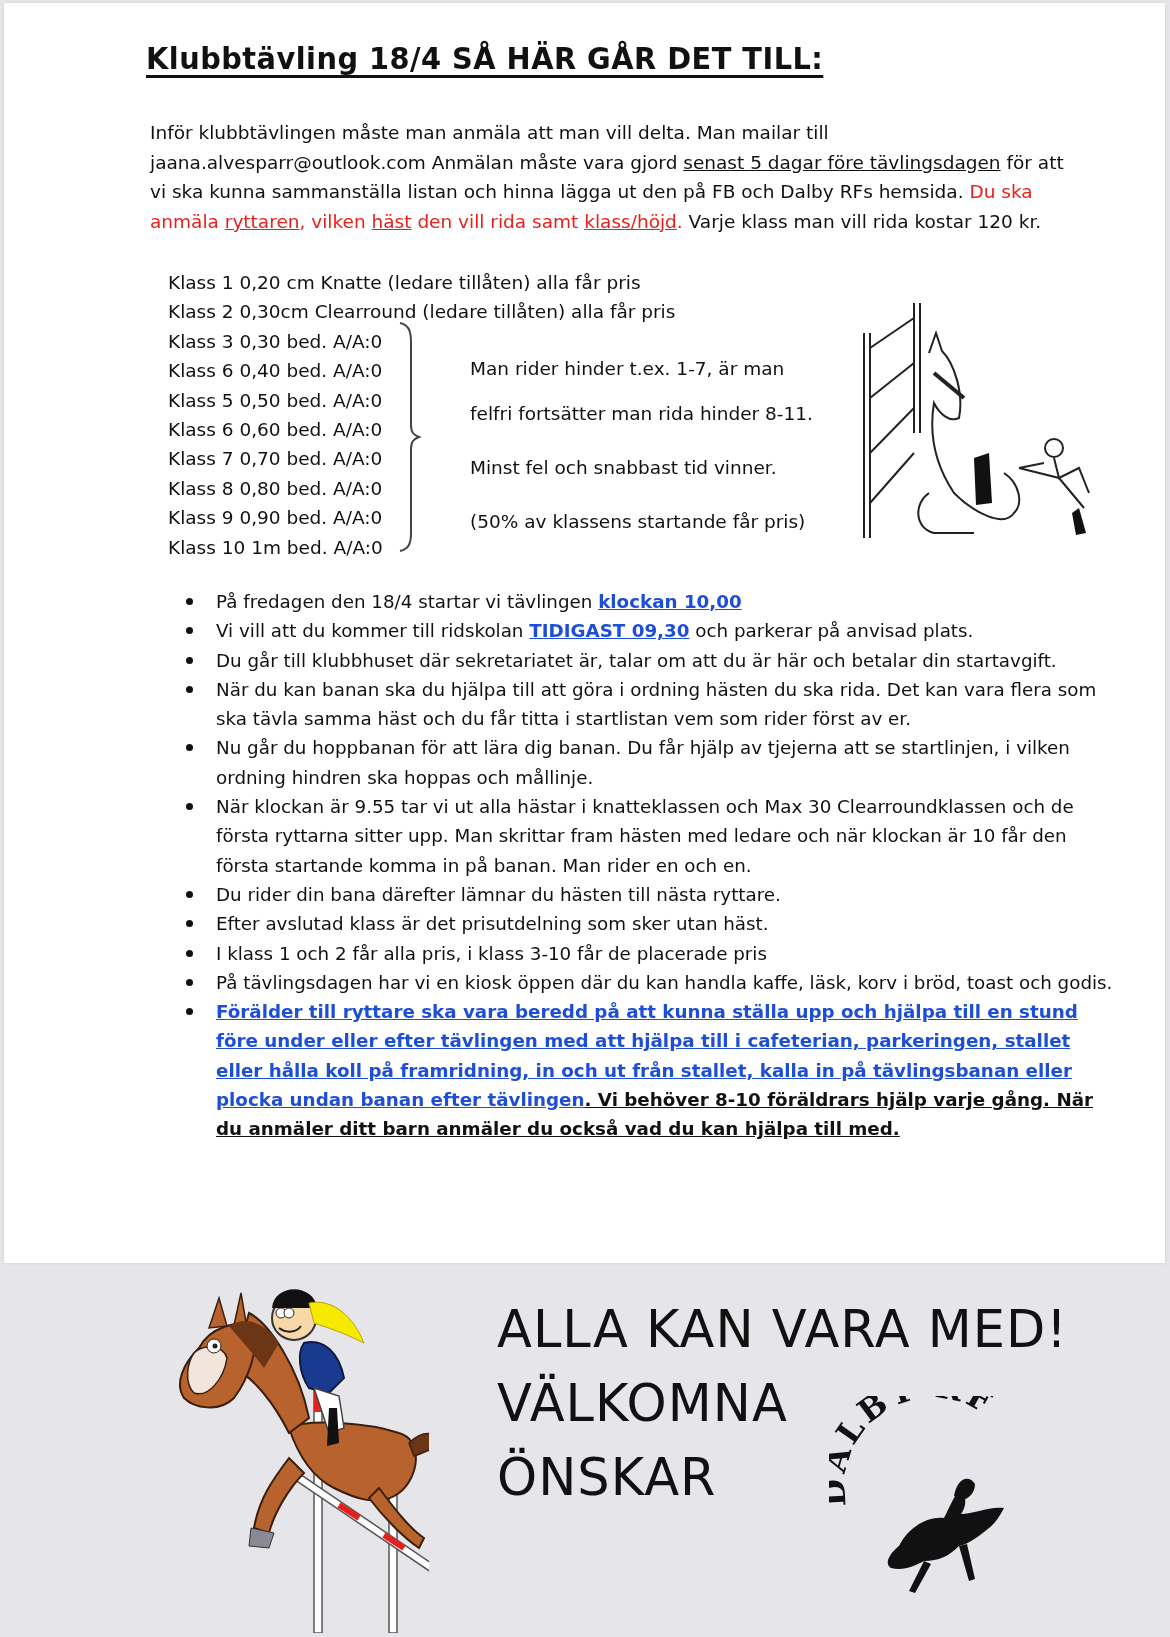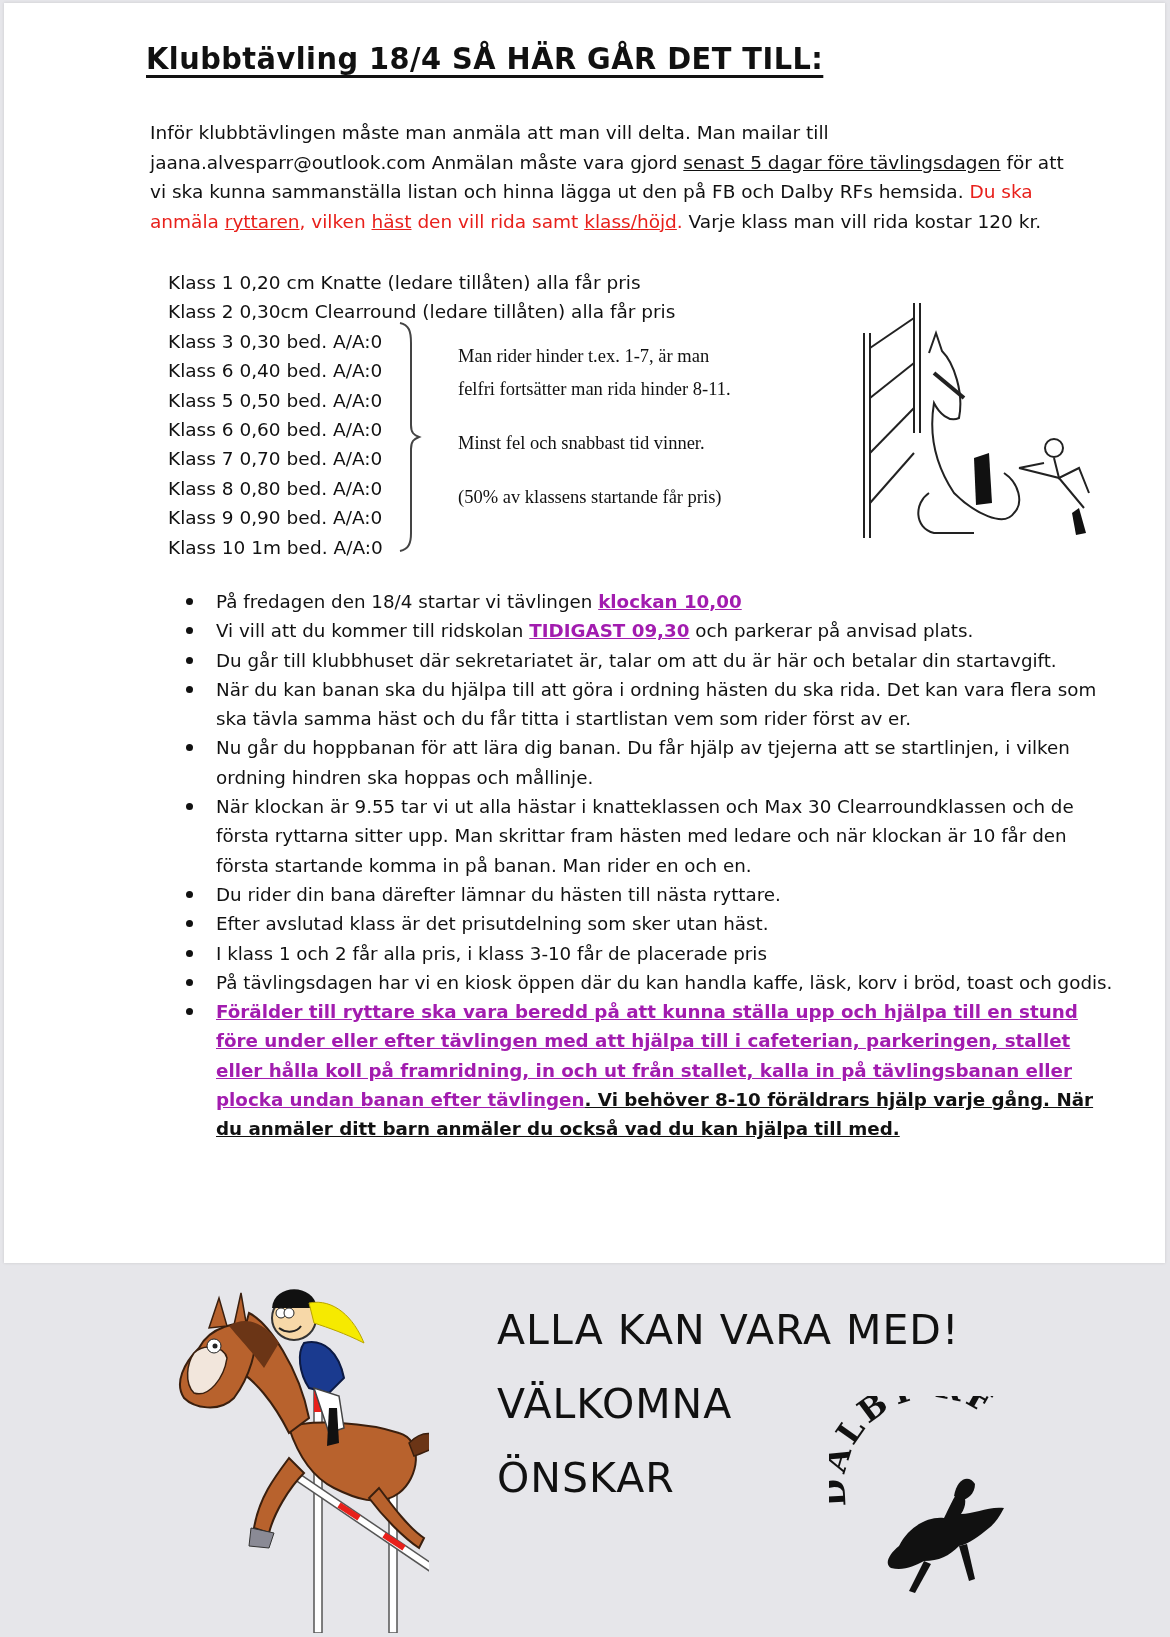--- a/index.html
+++ b/index.html
@@ -32,38 +32,38 @@
   .classes {
     position: absolute; left: 156px; top: 257px;
     font-size: 18.5px; line-height: 29.4px; margin: 8px; padding: 0; list-style: none;
   }
   .classes li { white-space: nowrap; }
   .brace { position: absolute; left: 393px; top: 318px; }
   .rules {
     position: absolute; left: 450px; top: 335px;
     font-size: 18.5px; line-height: 29px;
   }
-  .rules p { margin: 4px; white-space: nowrap; font-family: Liberation Serif, serif; }
+  .rules p { margin: 16px; white-space: nowrap; }
   .rules .gap { margin-top: 25px; }
   .fig-refusal { position: absolute; left: 850px; top: 290px; }
   .bullets {
     position: absolute; left: 180px; top: 584px; width: 900px;
     font-size: 18.3px; line-height: 29.3px; margin: 0; padding: 0 0 0 32px;
     list-style: none;
   }
   .bullets li { position: relative; }
   .bullets li .dot {
     position: absolute; left: -30px; top: 11px; width: 7px; height: 7px;
     border-radius: 50%; background: #111;
   }
-  .bold-red { color: #a21caf; font-weight: bold; text-decoration: underline; }
+  .bold-red { color: #1d4ed8; font-weight: bold; text-decoration: underline; }
   .bold-black { font-weight: bold; text-decoration: underline; }
   .welcome {
     position: absolute; left: 493px; top: 1290px;
-    font-size: 41px; line-height: 74px; letter-spacing: 1px; margin: 0;
+    font-size: 51px; line-height: 74px; letter-spacing: 1px; margin: 0;
   }
   .welcome div { white-space: nowrap; }
   .fig-rider { position: absolute; left: 135px; top: 1225px; }
   .logo { position: absolute; left: 825px; top: 1393px; }
 </style>
 </head>
 <body>
 
 <div class="page">
 

